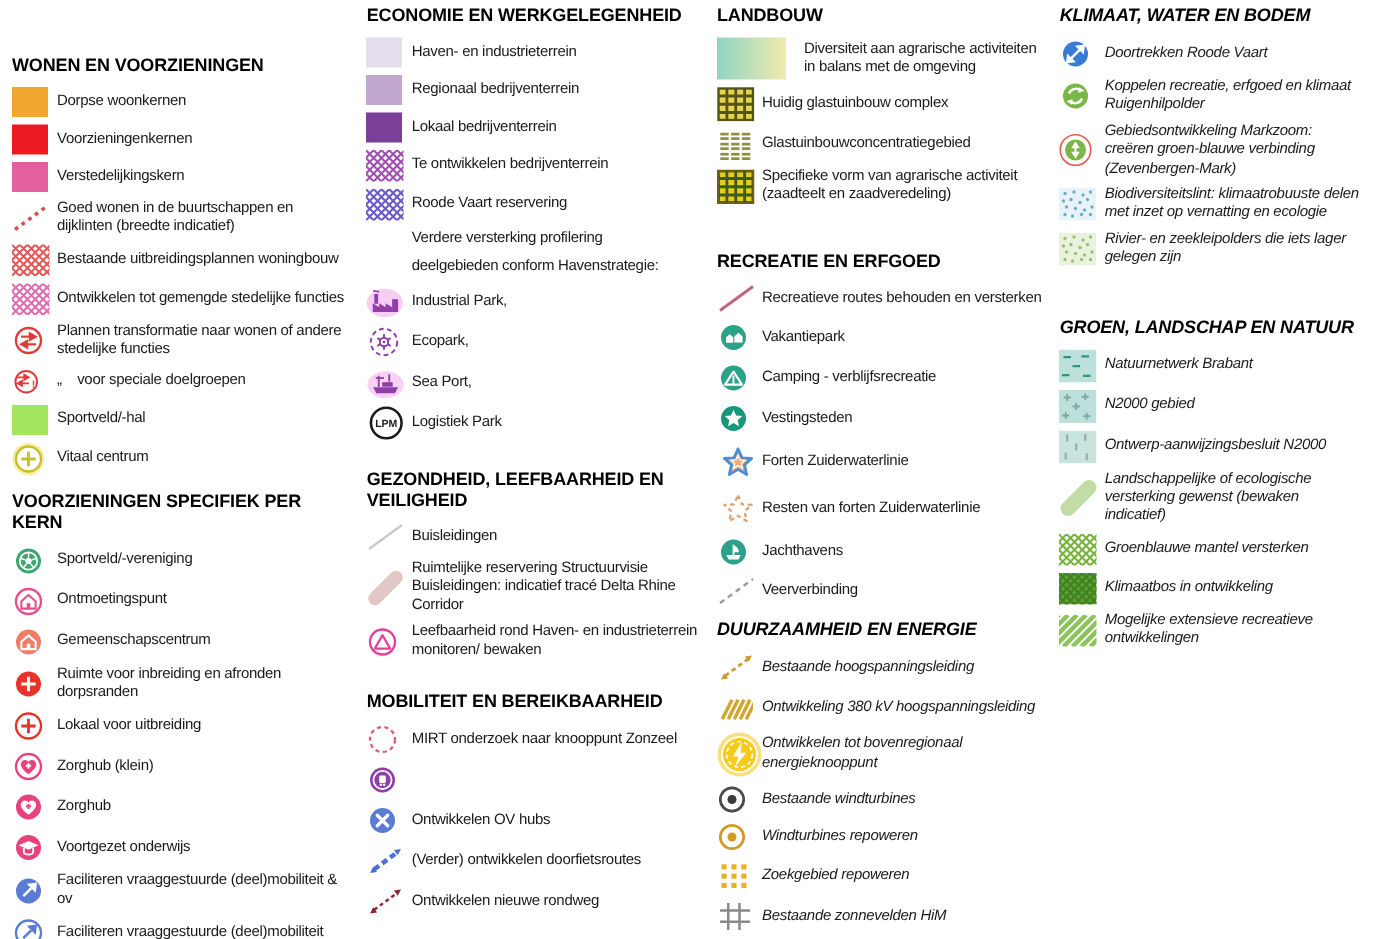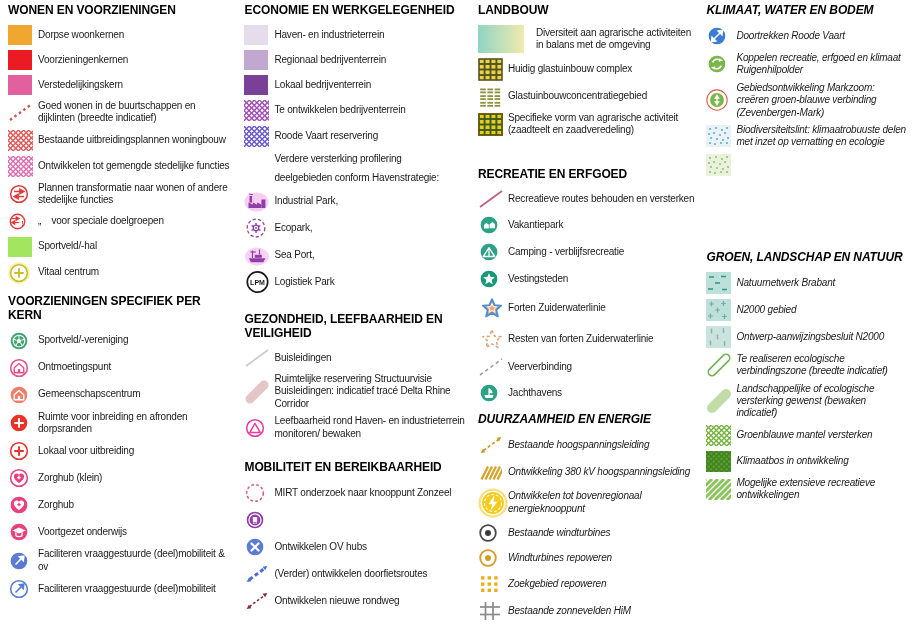--- a/index.html
+++ b/index.html
@@ -1,20 +1,20 @@
 <!DOCTYPE html>
 <html><head>
 <meta charset="utf-8">
 <style>
   html,body{margin:0;padding:0;background:#fff;}
   #canvas{position:relative;width:919px;height:626px;overflow:hidden;background:#fff;
           display:flex;box-sizing:border-box;padding:3px 0 0 8px;
           font-family:"Liberation Sans",sans-serif;color:#1a1a1a;}
   .col{box-sizing:border-box;padding-right:10px;}
-  .col:nth-child(1){width:237px;}
+  .col:nth-child(1){width:237px;margin-top:33px;}
   .col:nth-child(2){width:234px;}
   .col:nth-child(3){width:229px;}
   .col:nth-child(4){width:213px;font-style:italic;}
   .section-title{font-weight:bold;font-size:12px;line-height:14px;letter-spacing:-0.1px;
                  color:#000;margin:0 0 8px 0;}
   .item{display:flex;align-items:center;margin-bottom:5px;min-height:20px;}
   .item.sub{min-height:15px;margin-bottom:4px;align-items:center;}
   .icon{flex:0 0 30px;display:flex;align-items:center;justify-content:flex-start;}
   .icon.wide{flex:0 0 58px;}
   .icon svg{display:block;}
@@ -536,36 +536,36 @@
         <div class="item">
           <span class="icon">
             <svg width="28" height="26" viewBox="0 0 24 22">
               <polygon points="12,3.5 14.3,8.6 19.8,9 15.7,12.7 17,18.2 12,15.2 7,18.2 8.3,12.7 4.2,9 9.7,8.6" fill="#fff" stroke="#DFA070" stroke-width="1.3" stroke-linejoin="round" stroke-dasharray="2.4 2"></polygon>
             </svg>
           </span>
           <span class="label">Resten van forten Zuiderwaterlinie</span>
         </div>
         <div class="item">
           <span class="icon">
-            <svg width="26" height="20" viewBox="0 0 26 20">
-              <line x1="2" y1="18" x2="24" y2="2" stroke="#9A9A9A" stroke-width="1.6" stroke-dasharray="3.5 3"></line>
-            </svg>
-          </span>
-          <span class="label">Veerverbinding</span>
-        </div>
-        <div class="item">
-          <span class="icon">
             <svg width="22" height="22" viewBox="0 0 24 24">
               <circle cx="12" cy="12" r="9.1" fill="#2BA187"></circle>
               <path d="M6.8 14.2h10.4l-1.6 3.2H8.4z" fill="#fff"></path>
               <path d="M12 6.8v7.4" stroke="#fff" stroke-width="1.3"></path>
               <path d="M12 7c2.6 1 3.9 2.8 3.9 5.2H12z" fill="#fff"></path>
             </svg>
           </span>
           <span class="label">Jachthavens</span>
+        </div>
+        <div class="item">
+          <span class="icon">
+            <svg width="26" height="20" viewBox="0 0 26 20">
+              <line x1="2" y1="18" x2="24" y2="2" stroke="#9A9A9A" stroke-width="1.6" stroke-dasharray="3.5 3"></line>
+            </svg>
+          </span>
+          <span class="label">Veerverbinding</span>
         </div>
       </div>
       <div class="section" style="margin-top: 8px; font-style: italic;">
         <div class="section-title">DUURZAAMHEID EN ENERGIE</div>
         <div class="item">
           <span class="icon">
             <svg width="26" height="22" viewBox="0 0 26 22">
               <line x1="5.5" y1="16.5" x2="20.5" y2="5.5" stroke="#C89A28" stroke-width="1.8" stroke-dasharray="3 2.4"></line>
               <polygon points="23.3,3 21.2,7.2 18.6,3.7" fill="#C89A28"></polygon>
               <polygon points="2.7,19 4.8,14.8 7.4,18.3" fill="#C89A28"></polygon>
@@ -726,23 +726,24 @@
               <circle cx="22" cy="13" r="1.1" fill="#9BBF6F"></circle>
               <circle cx="5" cy="13" r="1.1" fill="#9BBF6F"></circle>
               <circle cx="11" cy="14" r="1.1" fill="#9BBF6F"></circle>
               <circle cx="17" cy="15" r="1.1" fill="#9BBF6F"></circle>
               <circle cx="21" cy="18" r="1.1" fill="#9BBF6F"></circle>
               <circle cx="4" cy="18" r="1.1" fill="#9BBF6F"></circle>
               <circle cx="9" cy="19" r="1.1" fill="#9BBF6F"></circle>
               <circle cx="15" cy="18" r="1.1" fill="#9BBF6F"></circle>
             </svg>
           </span>
-        </div>
-      </div>
-      <div class="section" style="margin-top: 74px;">
+          <span class="label">Rivier- en zeekleipolders die iets lager gelegen zijn</span>
+        </div>
+      </div>
+      <div class="section" style="margin-top: 32px;">
         <div class="section-title">GROEN, LANDSCHAP EN NATUUR</div>
         <div class="item">
           <span class="icon">
             <svg width="25" height="22" viewBox="0 0 25 22">
               <rect width="25" height="22" fill="#BCE0DA"></rect>
               <line x1="3" y1="5" x2="8" y2="5" stroke="#2F9483" stroke-width="1.5"></line>
               <line x1="15" y1="4.5" x2="20" y2="4.5" stroke="#2F9483" stroke-width="1.5"></line>
               <line x1="9" y1="11" x2="14" y2="11" stroke="#2F9483" stroke-width="1.5"></line>
               <line x1="2" y1="17" x2="7" y2="17" stroke="#2F9483" stroke-width="1.5"></line>
               <line x1="16" y1="17.5" x2="21" y2="17.5" stroke="#2F9483" stroke-width="1.5"></line>
@@ -772,29 +773,20 @@
               <line x1="11.5" y1="8.6" x2="11.5" y2="13.4" stroke="#9AA8A8" stroke-width="1.4"></line>
               <line x1="4.5" y1="14.6" x2="4.5" y2="19.4" stroke="#9AA8A8" stroke-width="1.4"></line>
               <line x1="18.5" y1="15.1" x2="18.5" y2="19.9" stroke="#9AA8A8" stroke-width="1.4"></line>
             </svg>
           </span>
           <span class="label">Ontwerp-aanwijzingsbesluit N2000</span>
         </div>
         <div class="item">
           <span class="icon">
             <svg width="26" height="24" viewBox="0 0 26 24">
-              <line x1="6" y1="19" x2="20" y2="5" stroke="#6AB04C" stroke-width="9" stroke-linecap="round"></line>
-              <line x1="6" y1="19" x2="20" y2="5" stroke="#fff" stroke-width="6" stroke-linecap="round"></line>
-            </svg>
-          </span>
-          <span class="label">Te realiseren ecologische verbindingszone (breedte indicatief)</span>
-        </div>
-        <div class="item">
-          <span class="icon">
-            <svg width="26" height="24" viewBox="0 0 26 24">
               <line x1="6" y1="19" x2="20" y2="5" stroke="#C2DCA8" stroke-width="10" stroke-linecap="round"></line>
             </svg>
           </span>
           <span class="label">Landschappelijke of ecologische versterking gewenst (bewaken indicatief)</span>
         </div>
         <div class="item">
           <span class="icon">
             <svg width="25" height="21" viewBox="0 0 25 21">
               <path d="M-21 21L0 0 M-15.8 21L5.199999999999999 0 M-10.600000000000001 21L10.399999999999999 0 M-5.400000000000001 21L15.599999999999998 0 M-0.20000000000000107 21L20.799999999999997 0 M4.999999999999999 21L26 0 M10.2 21L31.2 0 M15.399999999999999 21L36.4 0 M20.599999999999998 21L41.599999999999994 0 M25.799999999999997 21L46.8 0 M30.999999999999996 21L52 0 M36.199999999999996 21L57.199999999999996 0 M41.4 21L62.4 0 " stroke="#76B43F" stroke-width="1.4" fill="none"></path>
               <path d="M-21 0L0 21 M-15.8 0L5.199999999999999 21 M-10.600000000000001 0L10.399999999999999 21 M-5.400000000000001 0L15.599999999999998 21 M-0.20000000000000107 0L20.799999999999997 21 M4.999999999999999 0L26 21 M10.2 0L31.2 21 M15.399999999999999 0L36.4 21 M20.599999999999998 0L41.599999999999994 21 M25.799999999999997 0L46.8 21 M30.999999999999996 0L52 21 M36.199999999999996 0L57.199999999999996 21 M41.4 0L62.4 21 " stroke="#76B43F" stroke-width="1.4" fill="none"></path>

